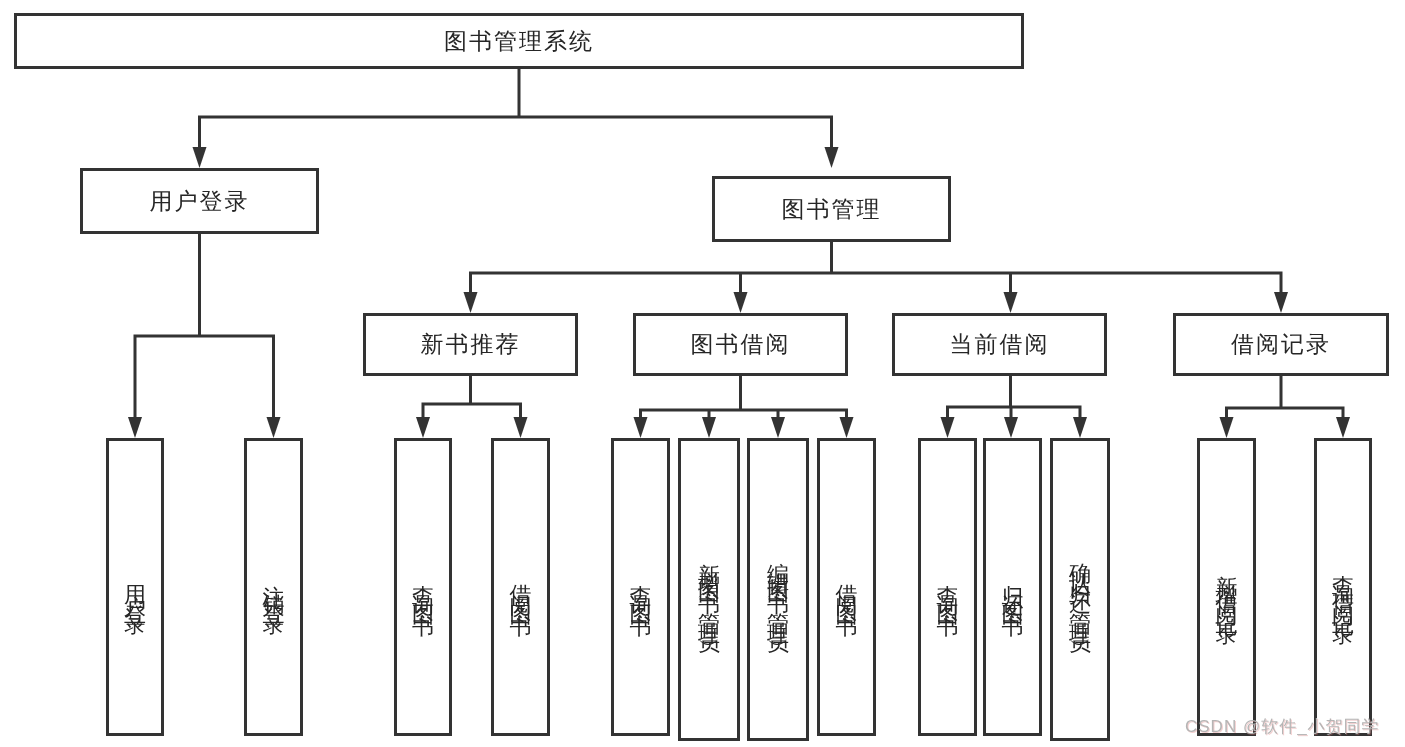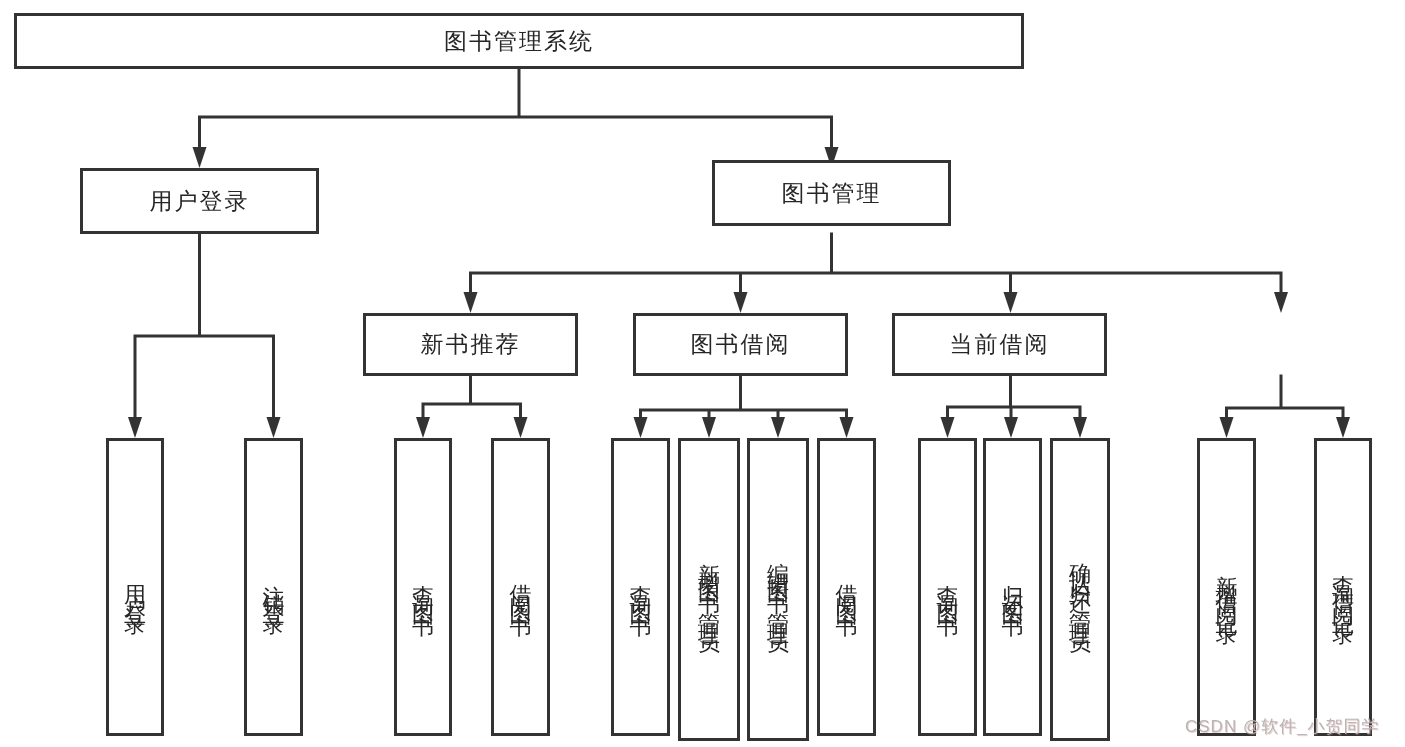--- a/index.html
+++ b/index.html
@@ -96,32 +96,35 @@
     </g>
   </svg>
 
   <div class="box" style="left:14px;top:13px;width:1010px;height:56px">
     <span>图书管理系统</span>
   </div>
 
   <div class="box" style="left:80px;top:168px;width:239px;height:66px">
     <span>用户登录</span>
   </div>
-  <div class="box" style="left:712px;top:160px;width:239px;height:66px">
+  <div class="box" style="left:712px;top:176px;width:239px;height:66px">
     <span>图书管理</span>
   </div>
 
   <div class="box" style="left:633px;top:313px;width:215px;height:63px">
     <span>图书借阅</span>
   </div>
   <div class="box" style="left:363px;top:313px;width:215px;height:63px">
     <span>新书推荐</span>
   </div>
   <div class="box" style="left:892px;top:313px;width:215px;height:63px">
     <span>当前借阅</span>
+  </div>
+  <div class="box" style="left:1173px;top:313px;width:216px;height:63px">
+    <span>借阅记录</span>
   </div>
 
   <div class="vbox" style="left:106px;top:438px;width:58px;height:298px">
     <span class="vtext">用户登录</span>
   </div>
   <div class="vbox" style="left:244px;top:438px;width:59px;height:298px">
     <span class="vtext">注销登录</span>
   </div>
 
   <div class="vbox" style="left:394px;top:438px;width:58px;height:298px">

